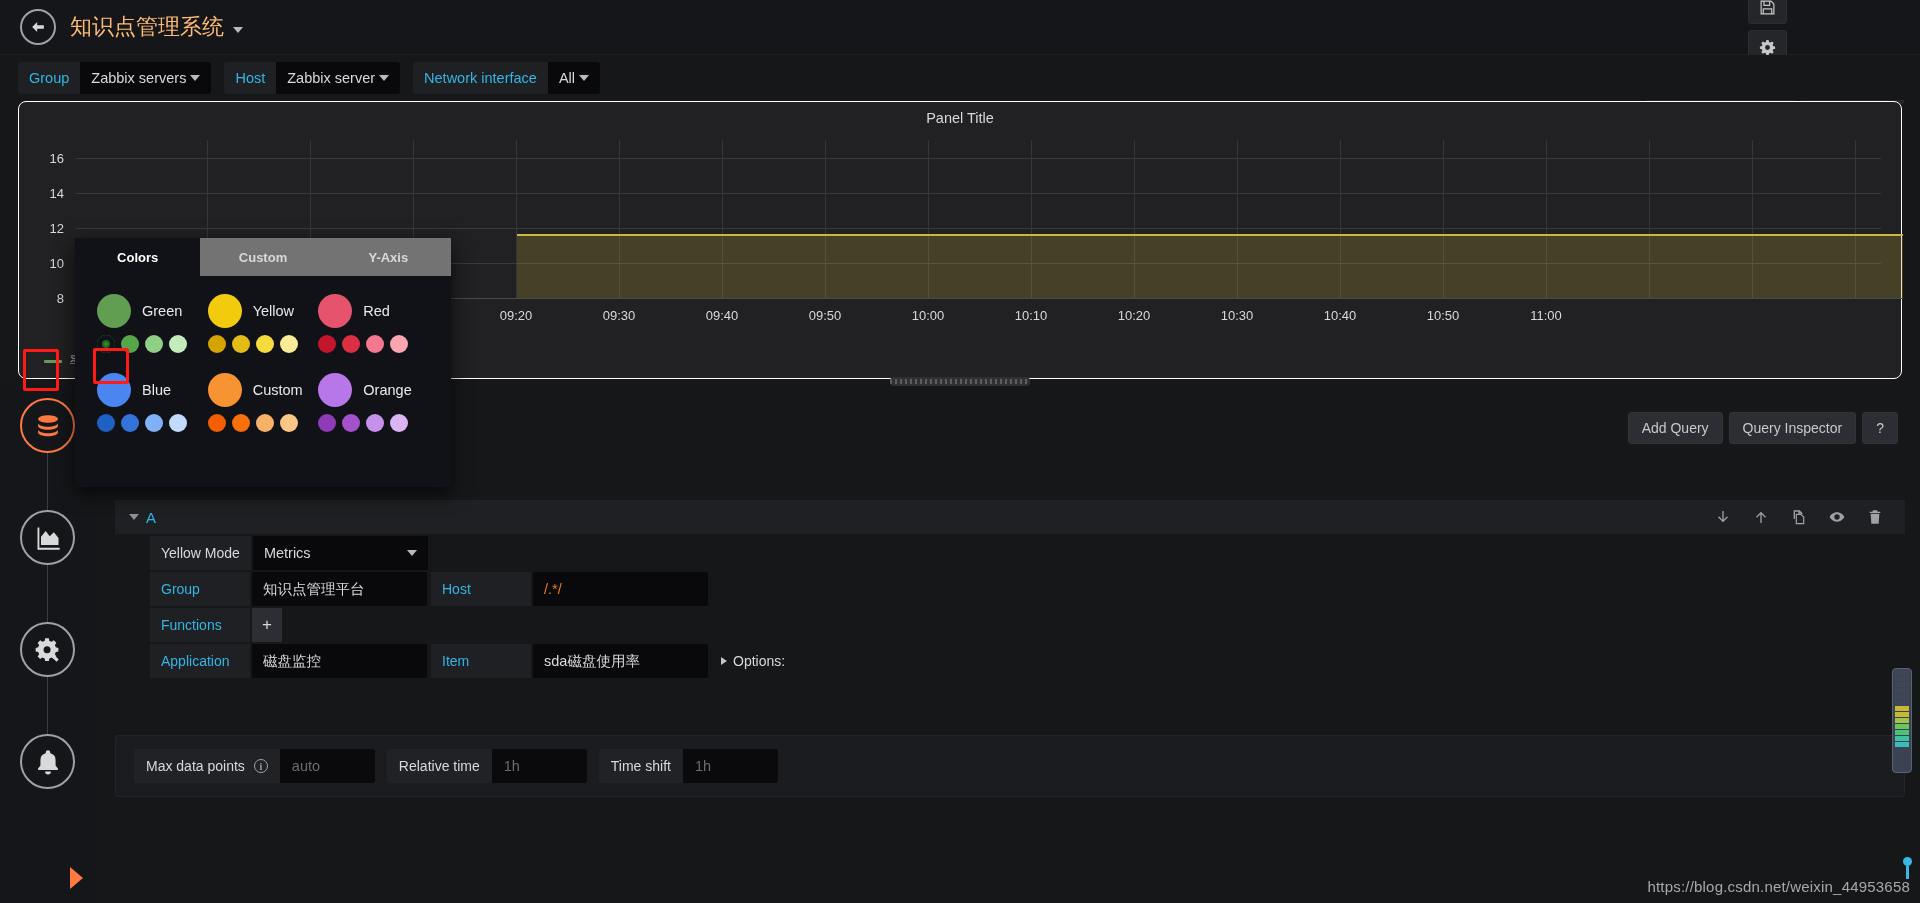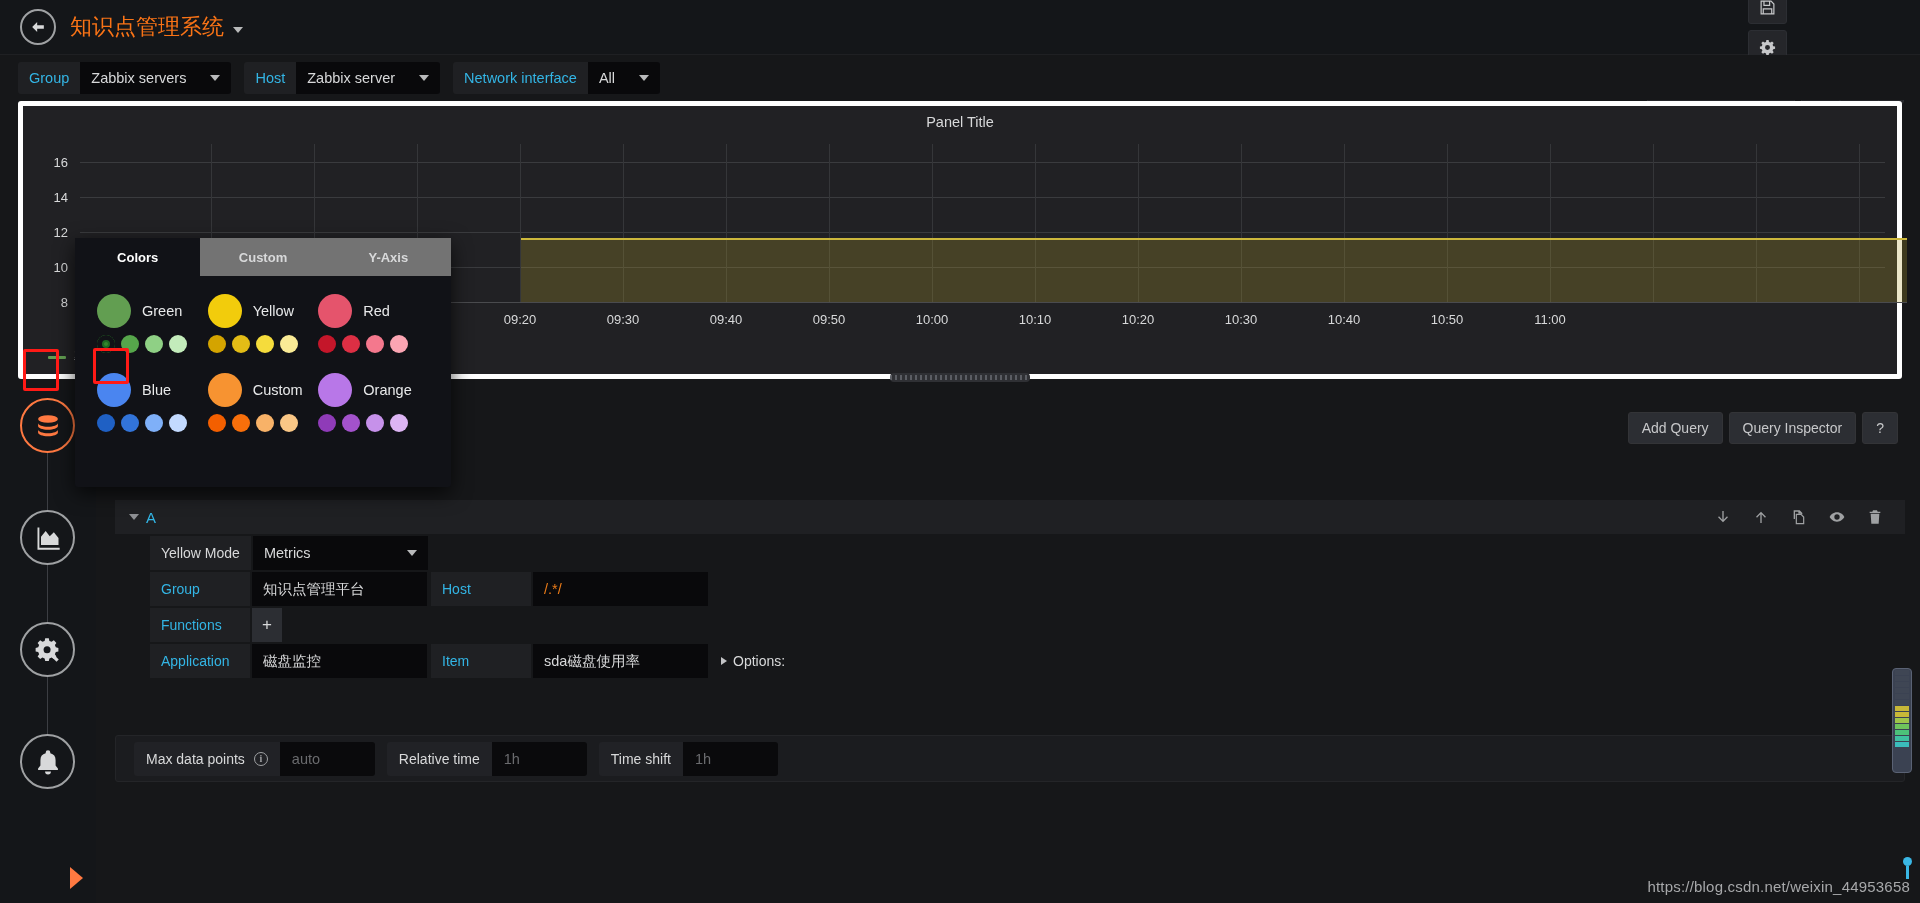--- a/index.html
+++ b/index.html
@@ -20,21 +20,21 @@
     border-bottom: 1px solid #1f2023;
   }
   .back-btn {
     width: 36px; height: 36px; margin-left: 20px;
     border: 2px solid #9fa1a3; border-radius: 50%;
     display: flex; align-items: center; justify-content: center;
     cursor: pointer; flex: none;
   }
   .back-btn svg { width: 20px; height: 20px; fill: #d8d9da; }
   .dash-title {
-    margin-left: 14px; font-size: 22px; color: #f97316; white-space: nowrap;
+    margin-left: 14px; font-size: 22px; color: #fdba74; white-space: nowrap;
   }
   .caret-dn {
     display: inline-block; width: 0; height: 0; margin-left: 9px;
     border-left: 5px solid transparent; border-right: 5px solid transparent;
     border-top: 6px solid #b9babb; vertical-align: middle;
   }
   .topnav-right {
     margin-left: auto; margin-right: 16px;
     display: flex; align-items: center; gap: 6px; flex-direction: column;
   }
@@ -64,28 +64,28 @@
     background: #161719; display: flex; align-items: center; padding-left: 18px; gap: 13px;
   }
   .varwrap { display: flex; height: 32px; align-items: stretch; }
   .varlabel {
     background: #1f2023; color: #33b5e5; font-size: 14.5px;
     display: flex; align-items: center; padding: 0 11px;
     border-radius: 3px 0 0 3px; white-space: nowrap;
   }
   .varvalue {
     background: #09090b; color: #d8d9da; font-size: 14.5px;
-    display: flex; align-items: center; padding: 0 11px; gap: 24px;
+    display: flex; align-items: center; padding: 0 11px; gap: 4px;
     border-radius: 0 3px 3px 0; cursor: pointer; white-space: nowrap;
   }
 
   
   .panel {
     position: absolute; top: 101px; left: 18px; width: 1884px; height: 278px;
-    background: #212124; border: 5px solid #ffffff; border-radius: 3px;
+    background: #212124; border: 1px solid #ffffff; border-radius: 8px;
   }
   .panel-title {
     text-align: center; font-size: 14.5px; color: #d8d9da;
     padding-top: 8px; height: 28px;
   }
   .graph-area { position: relative; width: 100%; height: 215px; }
   .graph-svg { position: absolute; top: 0; left: 0; }
   .legend-row {
     position: absolute; bottom: 4px; left: 0; width: 100%; height: 26px;
     display: flex; align-items: center; padding-left: 25px; gap: 8px;
@@ -171,21 +171,21 @@
   .qplus {
     background: #2c2e33; width: 30px; display: flex; align-items: center;
     justify-content: center; color: #d8d9da; font-size: 17px; cursor: pointer;
   }
   .qopts { display: flex; align-items: center; padding: 0 11px; font-size: 14px; color: #d8d9da; cursor: pointer; }
   .tri-r { display: inline-block; width: 0; height: 0; margin-right: 6px;
     border-top: 4.5px solid transparent; border-bottom: 4.5px solid transparent;
     border-left: 6px solid #c3c4c6; }
 
   .optbar {
-    position: absolute; top: 735px; left: 115px; width: 1790px; height: 47px;
+    position: absolute; top: 735px; left: 115px; width: 1790px; height: 62px;
     background: #1b1c1f; border: 1px solid #242528; border-radius: 3px;
     display: flex; align-items: center; padding-left: 18px; gap: 12px;
   }
   .optgrp { display: flex; height: 34px; align-items: stretch; }
   .optlabel {
     background: #212226; color: #d8d9da; font-size: 14px;
     display: flex; align-items: center; gap: 9px; padding: 0 12px;
     border-radius: 3px 0 0 3px; white-space: nowrap;
   }
   .optinput {

